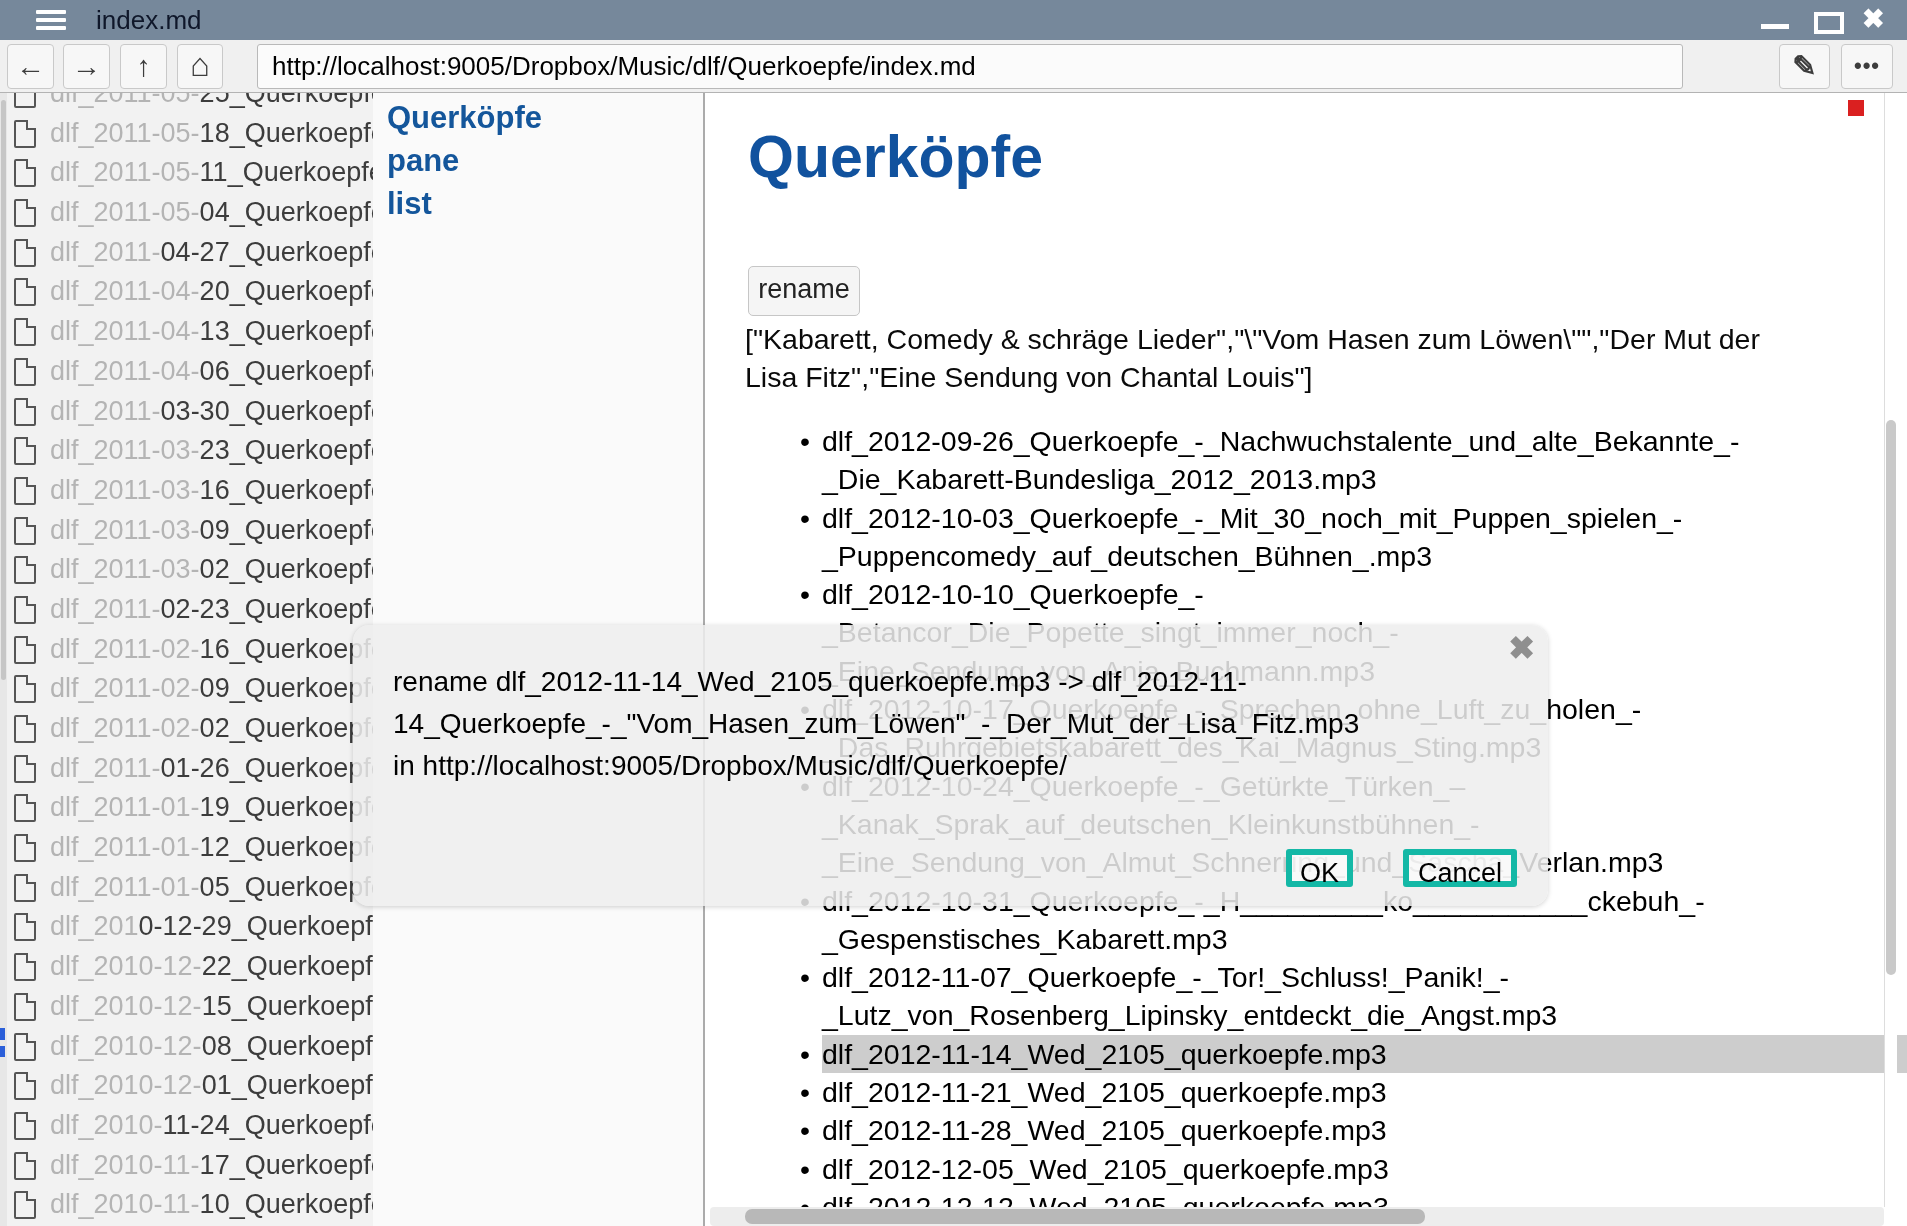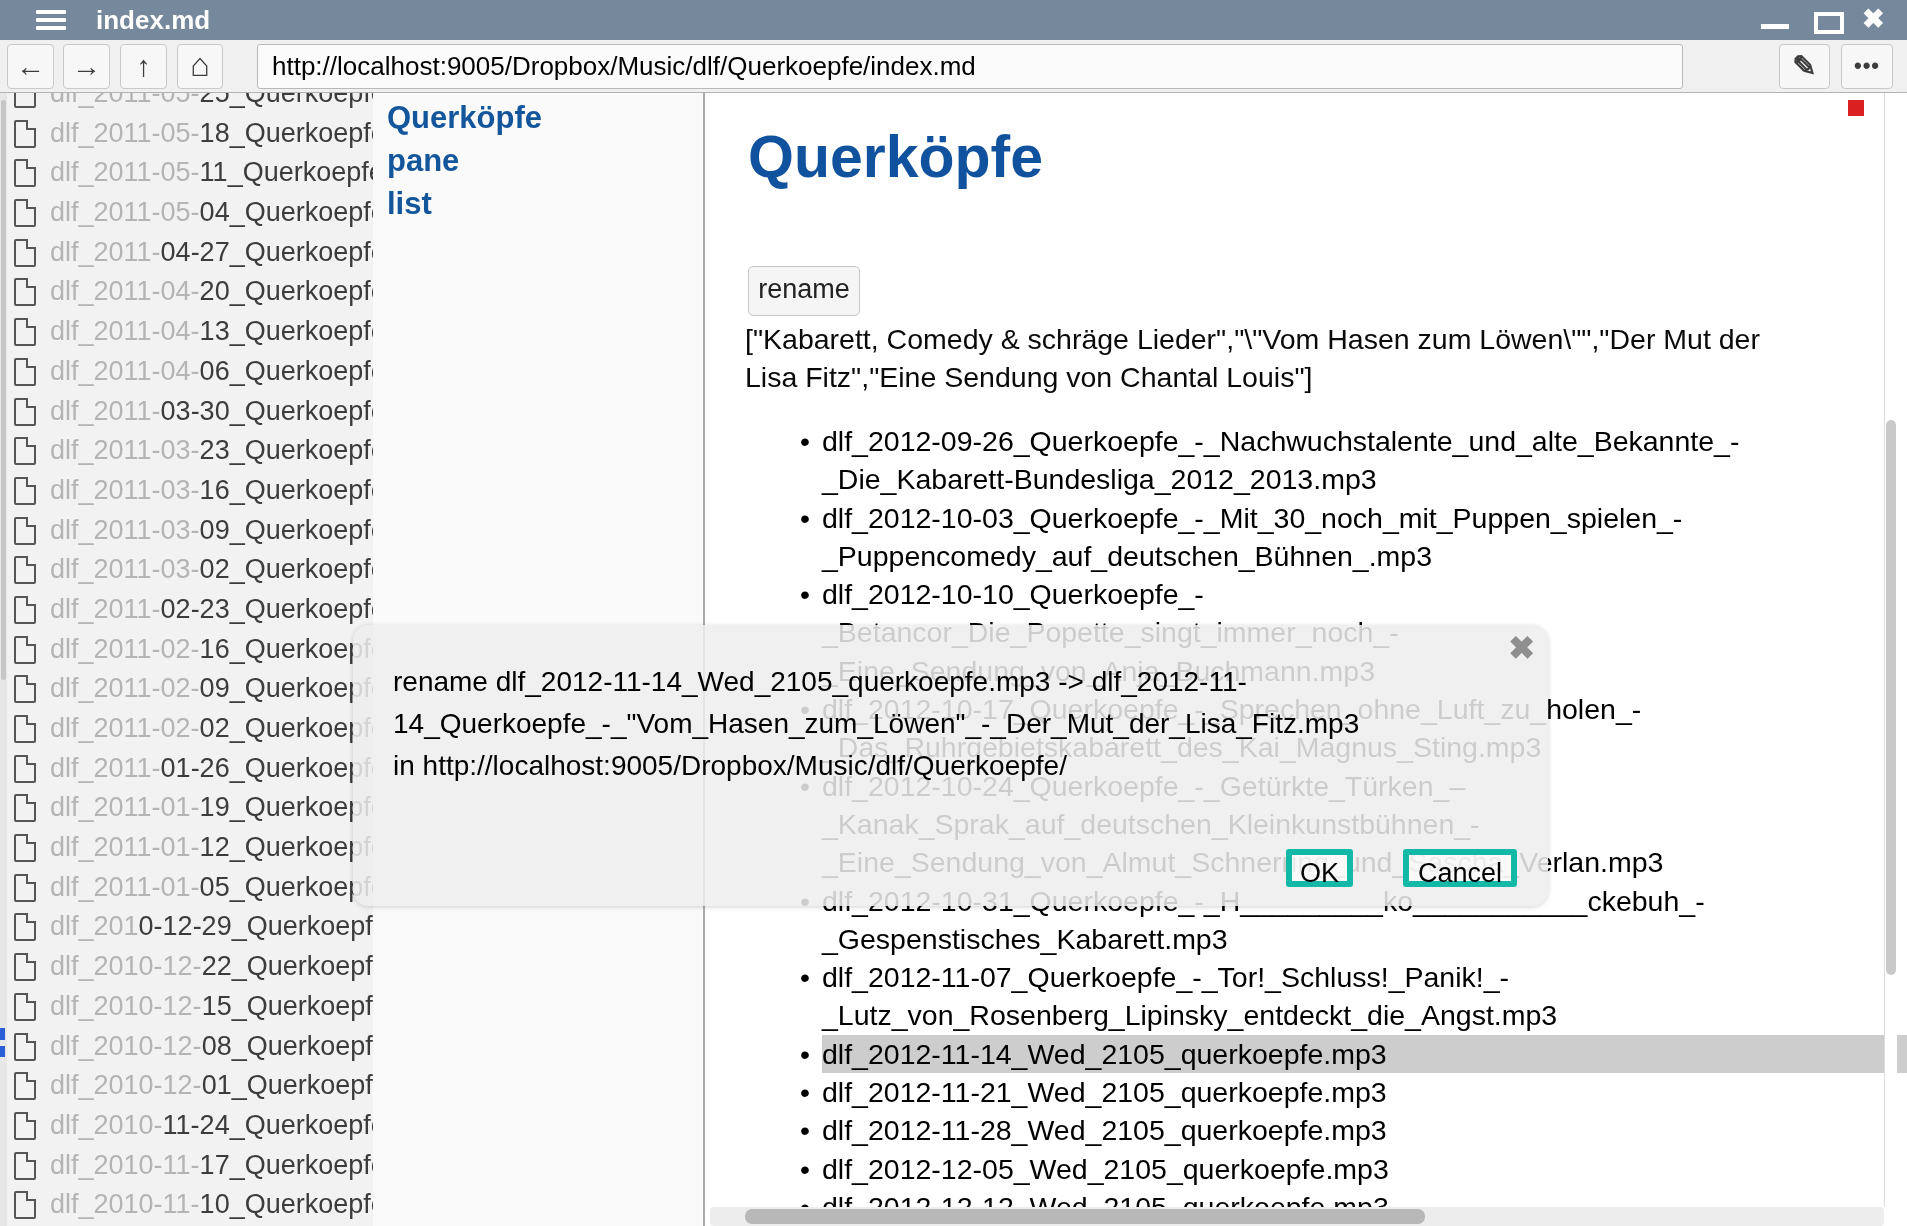--- a/index.html
+++ b/index.html
@@ -3,21 +3,21 @@
 <meta charset="utf-8">
 <style>
   html,body{margin:0;padding:0;}
   body{width:1907px;height:1226px;position:relative;overflow:hidden;background:#fff;
        font-family:"Liberation Sans",sans-serif;-webkit-font-smoothing:antialiased;}
 
   
   .titlebar{position:absolute;left:0;top:0;width:1907px;height:40px;background:#76889b;}
   .hamburger{position:absolute;left:36px;top:10px;width:30px;height:20px;cursor:pointer;}
   .hamburger span{display:block;height:4px;background:#fff;border-radius:1px;margin-bottom:4px;}
-  .wtitle{position:absolute;left:96px;top:5px;font-size:26px;font-weight:bold;color:#ffffff;text-align:right;}
+  .wtitle{position:absolute;left:96px;top:5px;font-size:26px;font-weight:normal;color:#0f172a;text-align:right;}
   .winbtn{position:absolute;top:0;height:40px;color:#fff;}
   .btn-min{left:1761px;top:24px;width:28px;height:5px;background:#fff;}
   .btn-max{left:1814px;top:12px;width:22px;height:14px;border:4px solid #fff;}
   .btn-close{left:1862px;top:3px;font-size:27px;font-weight:bold;}
 
   
   .toolbar{position:absolute;left:0;top:40px;width:1907px;height:53px;background:#f0f0f0;
            border-bottom:1px solid #b3b3b3;box-sizing:border-box;}
   .tbtn{position:absolute;top:4px;height:45px;background:#f7f7f7;border:1px solid #c9c9c9;
         border-radius:4px;box-sizing:border-box;text-align:center;color:#3d3d3d;

